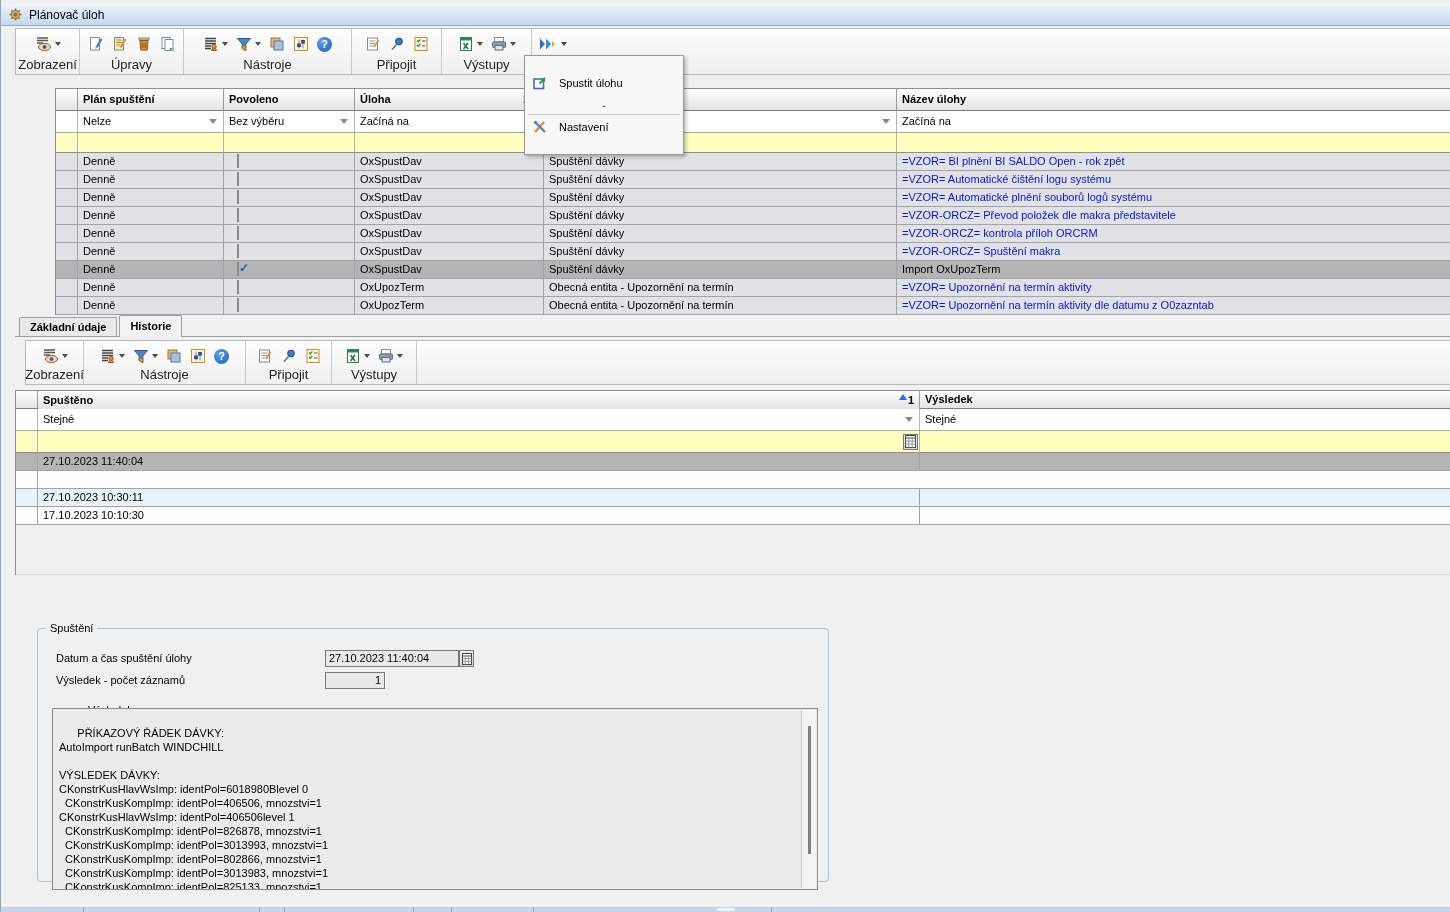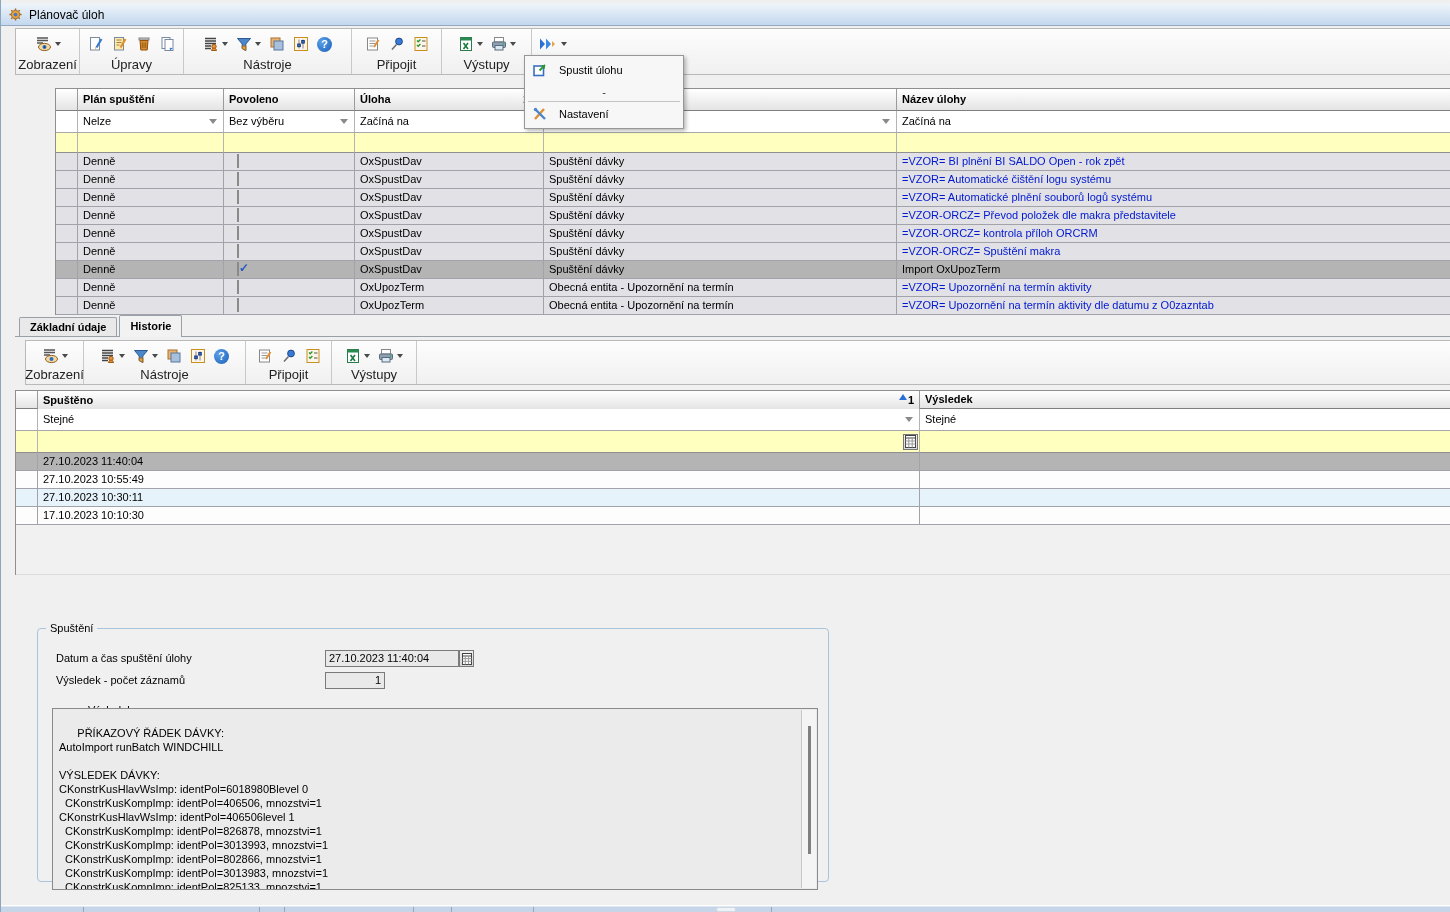--- a/index.html
+++ b/index.html
@@ -67,21 +67,21 @@
   .tabs { position:absolute; left:14px; top:315px; width:1436px; height:22px;
           display:flex; align-items:flex-end; gap:2px; padding-left:4px;
           border-bottom:1px solid #9aa0a8; }
   .tab { height:19px; line-height:18px; padding:0 10px; background:#e9e9e9;
          border:1px solid #9aa0a8; border-bottom:none; border-radius:2px 2px 0 0;font-weight:bold; }
   .tab.active { height:22px; line-height:21px; font-weight:bold; background:#f2f2f2; margin-bottom:-1px; }
   
   .hist-empty { height:50px; background:#f1f1f1; border-bottom:1px solid #dcdcdc; }
   
   .menu { position:absolute; left:523px; top:55px; width:160px; background:#f7f7f7;
-          border:1px solid #979797; box-shadow:2px 2px 4px rgba(0,0,0,.28); z-index:50; padding:2px 0; }
+          border:1px solid #979797; box-shadow:2px 2px 4px rgba(0,0,0,.28); z-index:50; padding:15px 0; }
   .menu-item { height:24px; display:flex; align-items:center; gap:11px; padding-left:7px; }
   .menu-dash { height:20px; line-height:20px; text-align:center; border-bottom:1px solid #c4c4c4;
                margin:0 3px; color:#333; }
   
   .detail { position:absolute; left:36px; top:622px; width:792px; height:260px;
             border:1px solid #a9c4dc; border-radius:4px; background:#f0f0f0; }
   .detail legend { margin-left:8px; padding:0 4px; font-size:11px; }
   .dlabel { position:absolute; left:18px; white-space:nowrap; }
   .dinput { position:absolute; height:17px; background:#e9e9e9; border:1px solid #7a7a7a;
             font-family:inherit; font-size:11px; line-height:15px; padding:0 3px; color:#000; }
@@ -534,21 +534,20 @@
       </div>
       <div class="cell h2" style="height:22px;"></div>
     </div>
     <div class="grow datarow sel">
       <div class="cell h0"></div>
       <div class="cell h1">27.10.2023 11:40:04</div>
       <div class="cell h2"></div>
     </div>
     <div class="grow datarow">
       <div class="cell h0"></div>
-      <div class="cell h1">27.10.2023 10:55:49</div>
       <div class="cell h2"></div>
     </div>
     <div class="grow datarow blue">
       <div class="cell h0"></div>
       <div class="cell h1">27.10.2023 10:30:11</div>
       <div class="cell h2"></div>
     </div>
     <div class="grow datarow">
       <div class="cell h0"></div>
       <div class="cell h1">17.10.2023 10:10:30</div>

